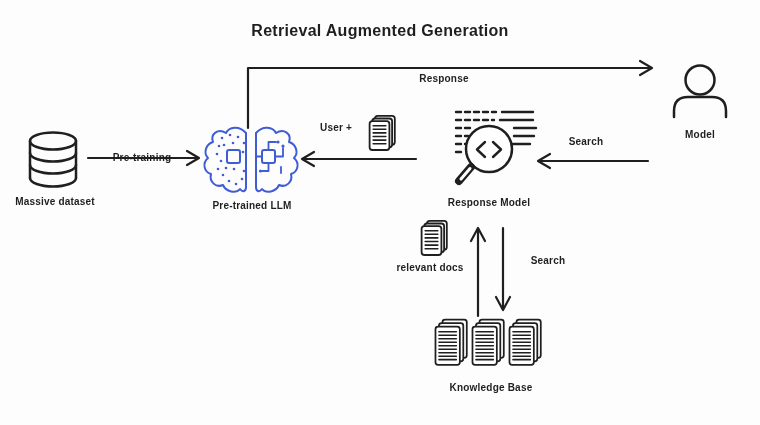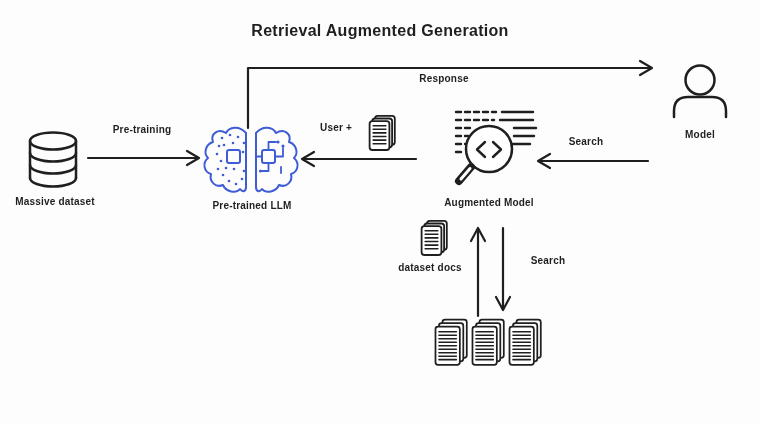--- a/index.html
+++ b/index.html
@@ -185,33 +185,34 @@
 
     <g>
       <use href="#doc-stack-lg" x="432" y="316" width="40" height="56"></use>
       <use href="#doc-stack-lg" x="469" y="316" width="40" height="56"></use>
       <use href="#doc-stack-lg" x="506" y="316" width="40" height="56"></use>
     </g>
   </svg>
 
   <div class="title">Retrieval Augmented Generation</div>
 
-  <div class="lbl" style="left:142px;top:124px">Pre-training</div>
+  <div class="lbl" style="left:142px;top:152px">Pre-training</div>
 
   <div class="lbl" style="left:55px;top:196px">Massive dataset</div>
 
   <div class="lbl" style="left:252px;top:200px">Pre-trained LLM</div>
 
   <div class="lbl" style="left:336px;top:122px">User +</div>
 
   <div class="lbl" style="left:444px;top:73px">Response</div>
 
   <div class="lbl" style="left:586px;top:136px">Search</div>
 
   <div class="lbl" style="left:700px;top:129px">Model</div>
 
-  <div class="lbl" style="left:489px;top:197px">Augmented Model</div>
-
-  <div class="lbl" style="left:430px;top:262px">dataset docs</div>
+  <div class="lbl" style="left:489px;top:197px">Response Model</div>
+
+  <div class="lbl" style="left:430px;top:262px">relevant docs</div>
 
   <div class="lbl" style="left:548px;top:255px">Search</div>
 
+  <div class="lbl" style="left:491px;top:382px">Knowledge Base</div>
 </div>
 
 </body></html>

